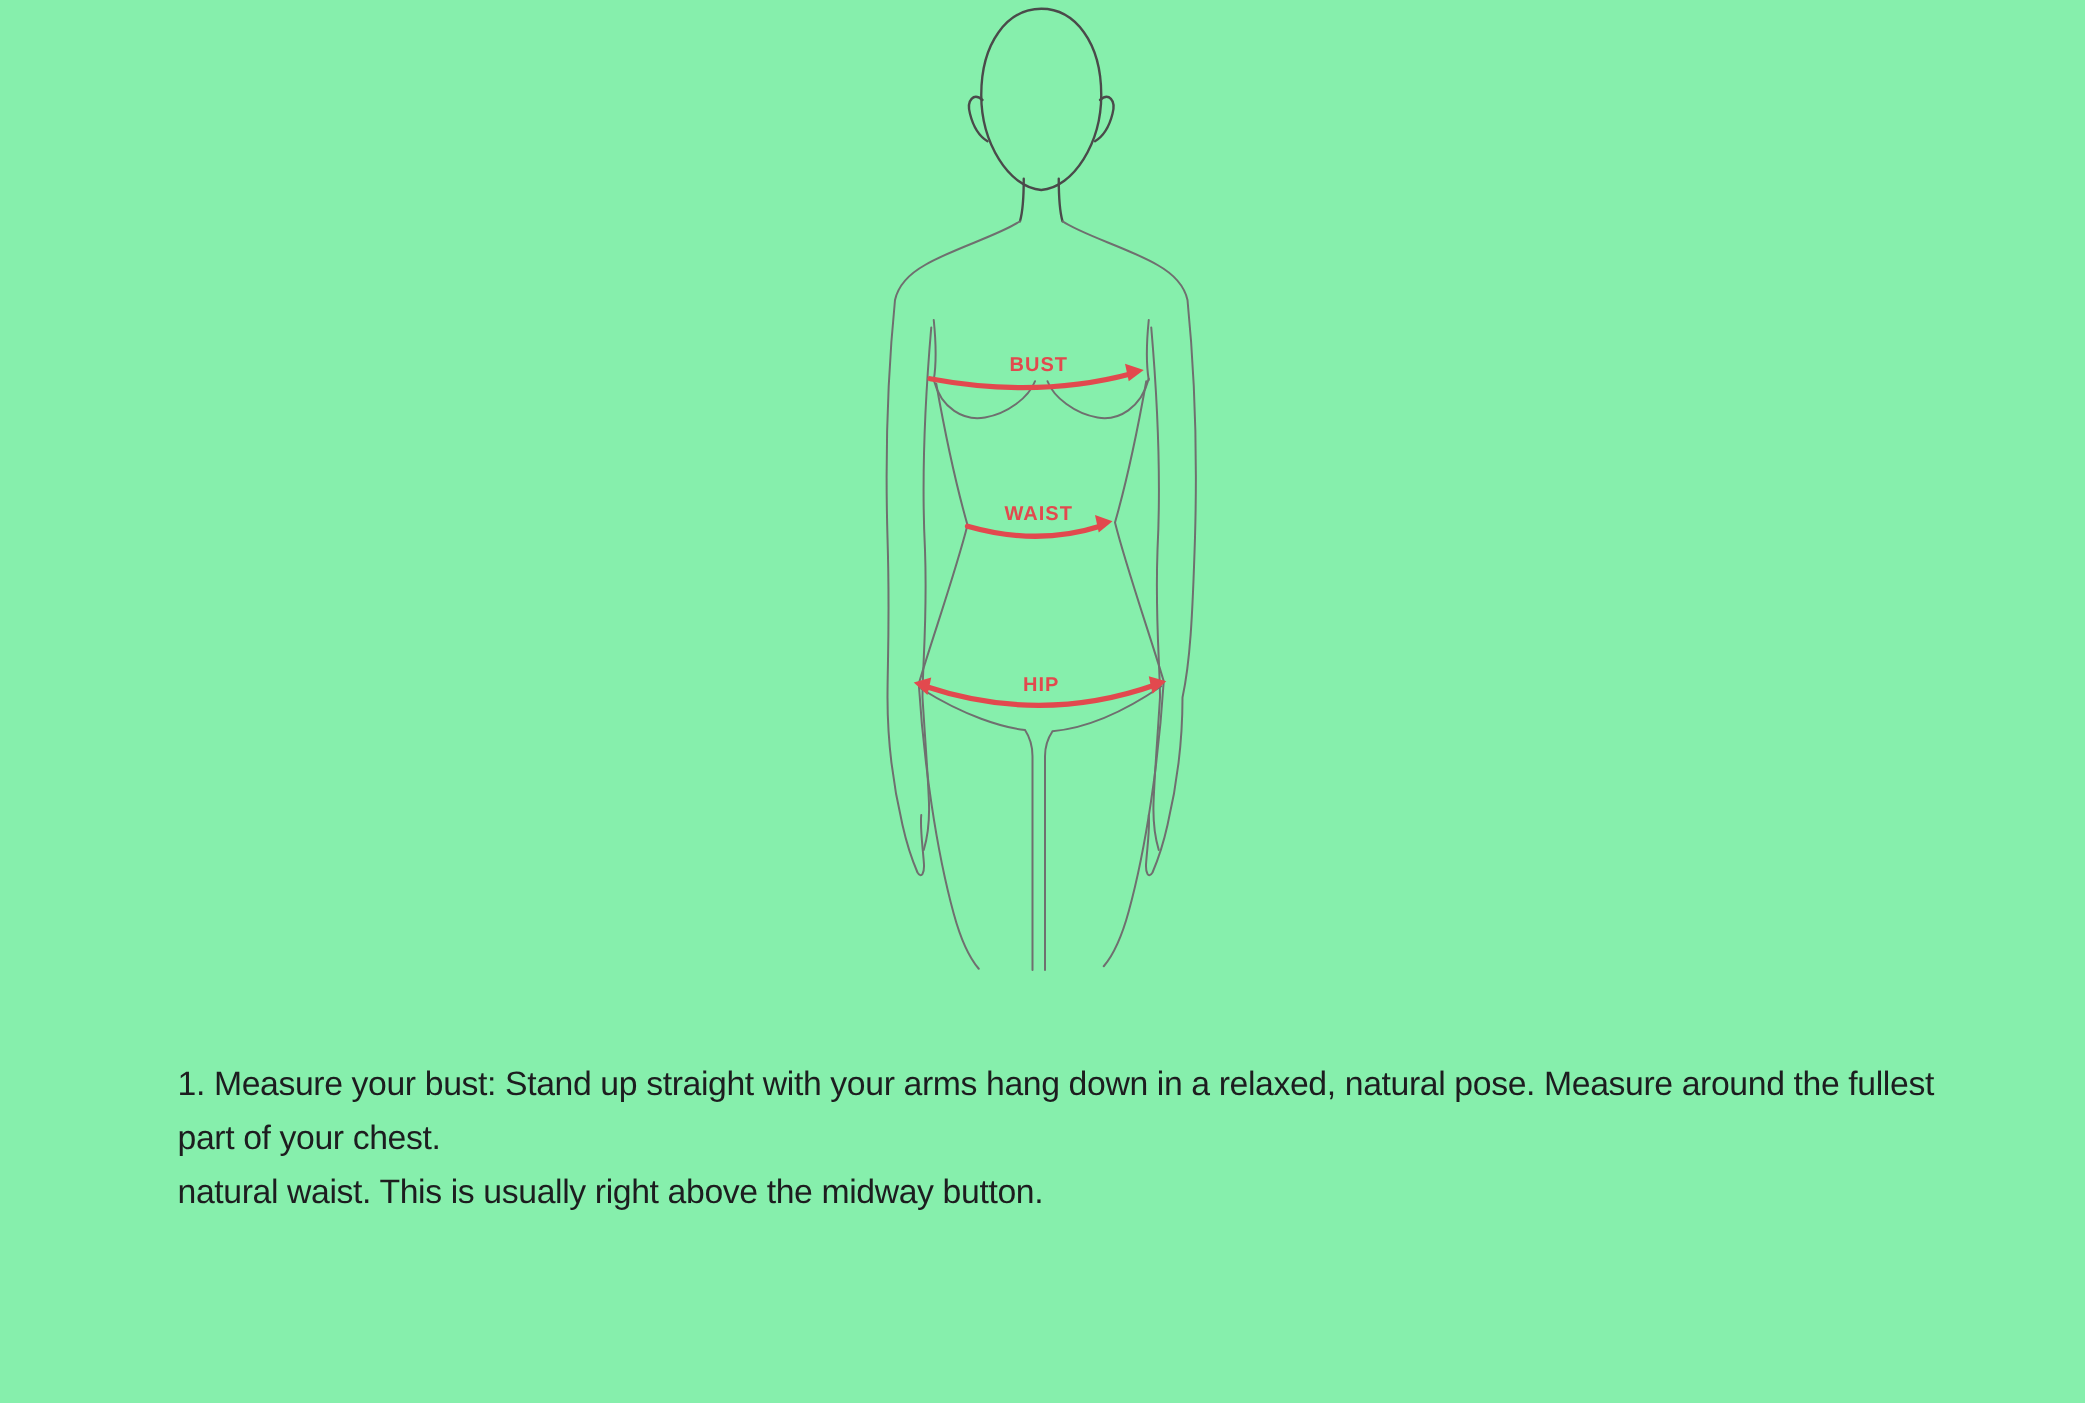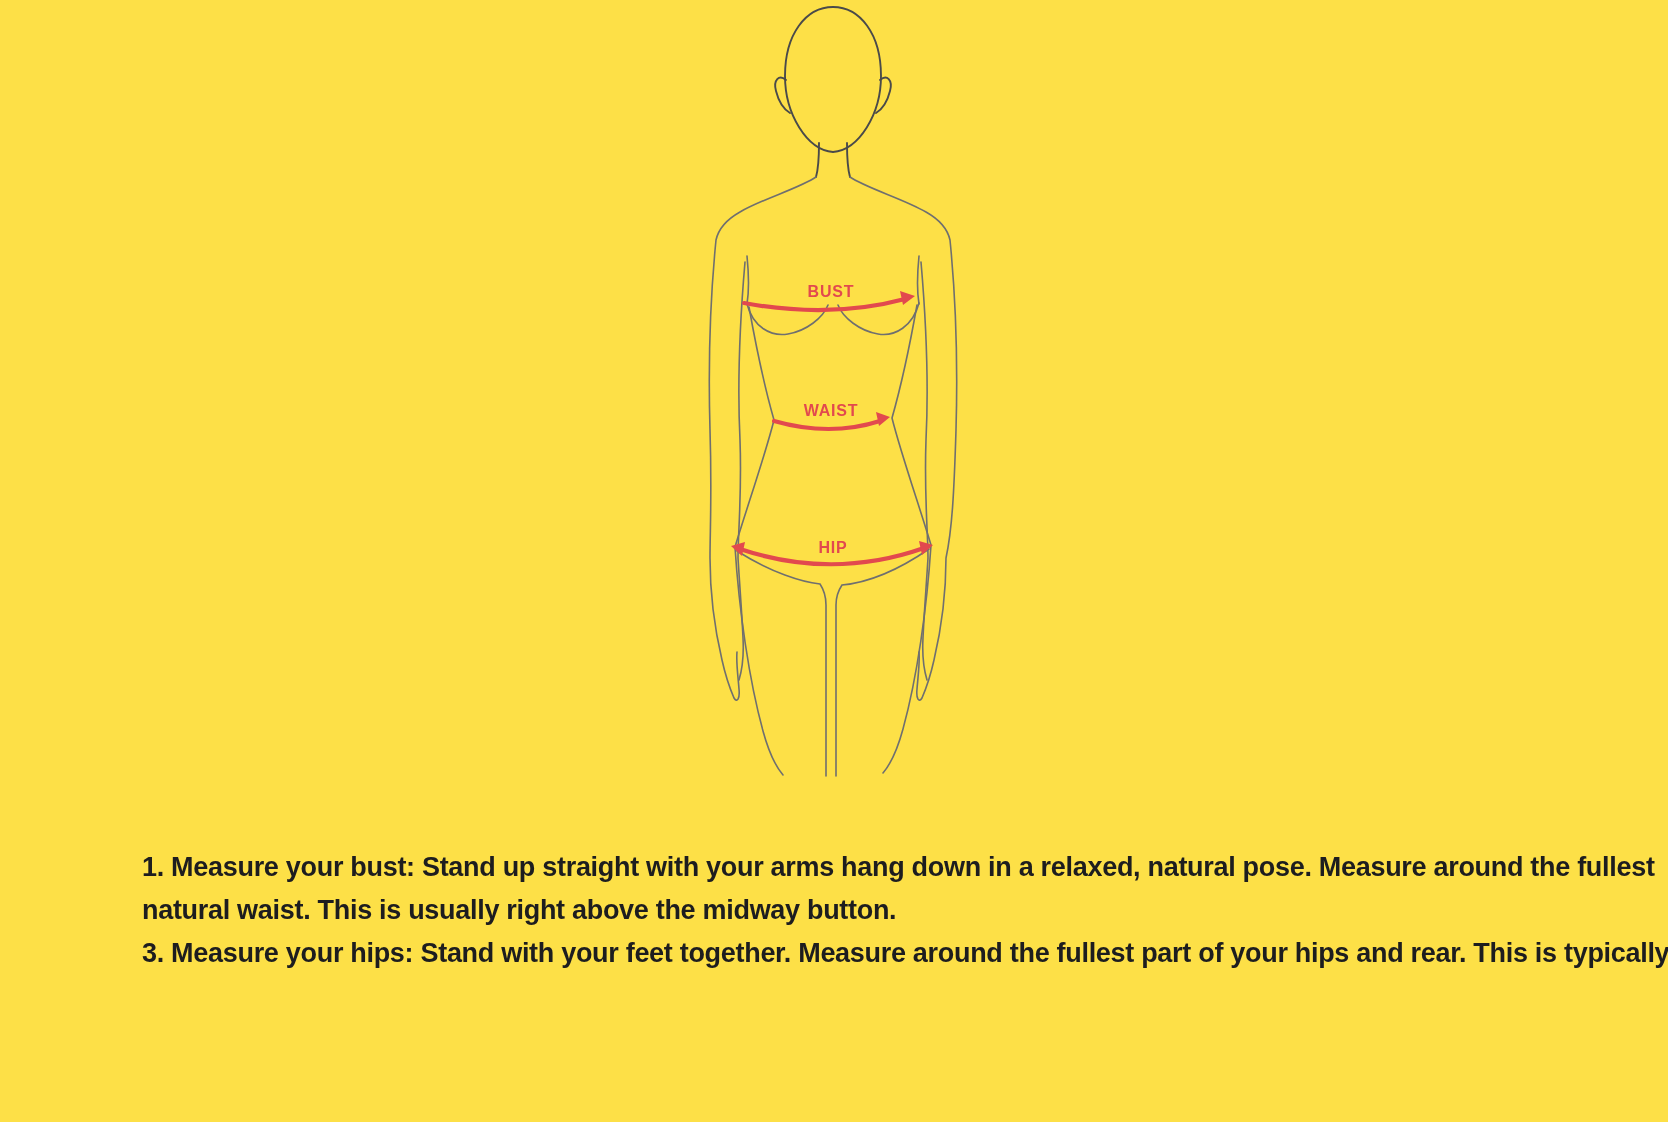--- a/index.html
+++ b/index.html
@@ -8,21 +8,21 @@
     background: #ffffff;
     width: 1668px;
     height: 1122px;
     overflow: hidden;
     font-family: "Liberation Sans", sans-serif;
   }
   .page {
     position: relative;
     width: 1668px;
     height: 1122px;
-    background: #fde047;
+    background: #86efac;
   }
   .figure-wrap {
     position: absolute;
     left: 650px;
     top: 0px;
     width: 360px;
     height: 780px;
   }
   svg .dark {
     fill: none;
@@ -55,21 +55,20 @@
   }
   .instructions {
     position: absolute;
     left: 142px;
     top: 846px;
     color: #1d1d1f;
     font-size: 27px;
     letter-spacing: -0.3px;
     line-height: 43px;
     white-space: nowrap;
-    font-weight: bold;
   }
   .instr-line {
     height: 43px;
   }
 </style>
 </head>
 <body>
 
 <div class="page">
 
@@ -113,17 +112,17 @@
       <polygon class="redfill" points="81,546 95,542 92,556"></polygon>
 
       <text class="measure-label" x="181" y="297" text-anchor="middle">BUST</text>
       <text class="measure-label" x="181" y="416" text-anchor="middle">WAIST</text>
       <text class="measure-label" x="183" y="553" text-anchor="middle">HIP</text>
     </svg>
   </div>
 
   <div class="instructions">
     <div class="instr-line">1. Measure your bust: Stand up straight with your arms hang down in a relaxed, natural pose. Measure around the fullest</div>
+    <div class="instr-line">part of your chest.</div>
     <div class="instr-line">natural waist. This is usually right above the midway button.</div>
-    <div class="instr-line">3. Measure your hips: Stand with your feet together. Measure around the fullest part of your hips and rear. This is typically</div>
   </div>
 
 </div>
 
 </body></html>

